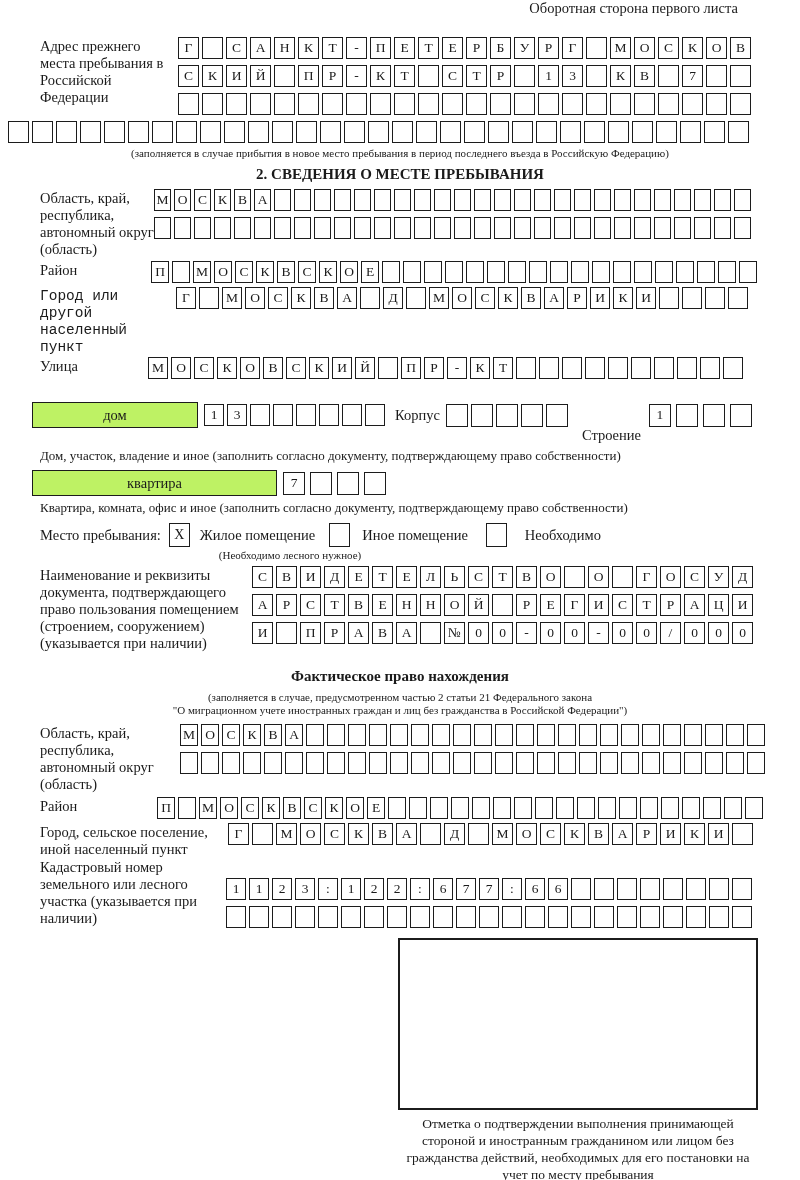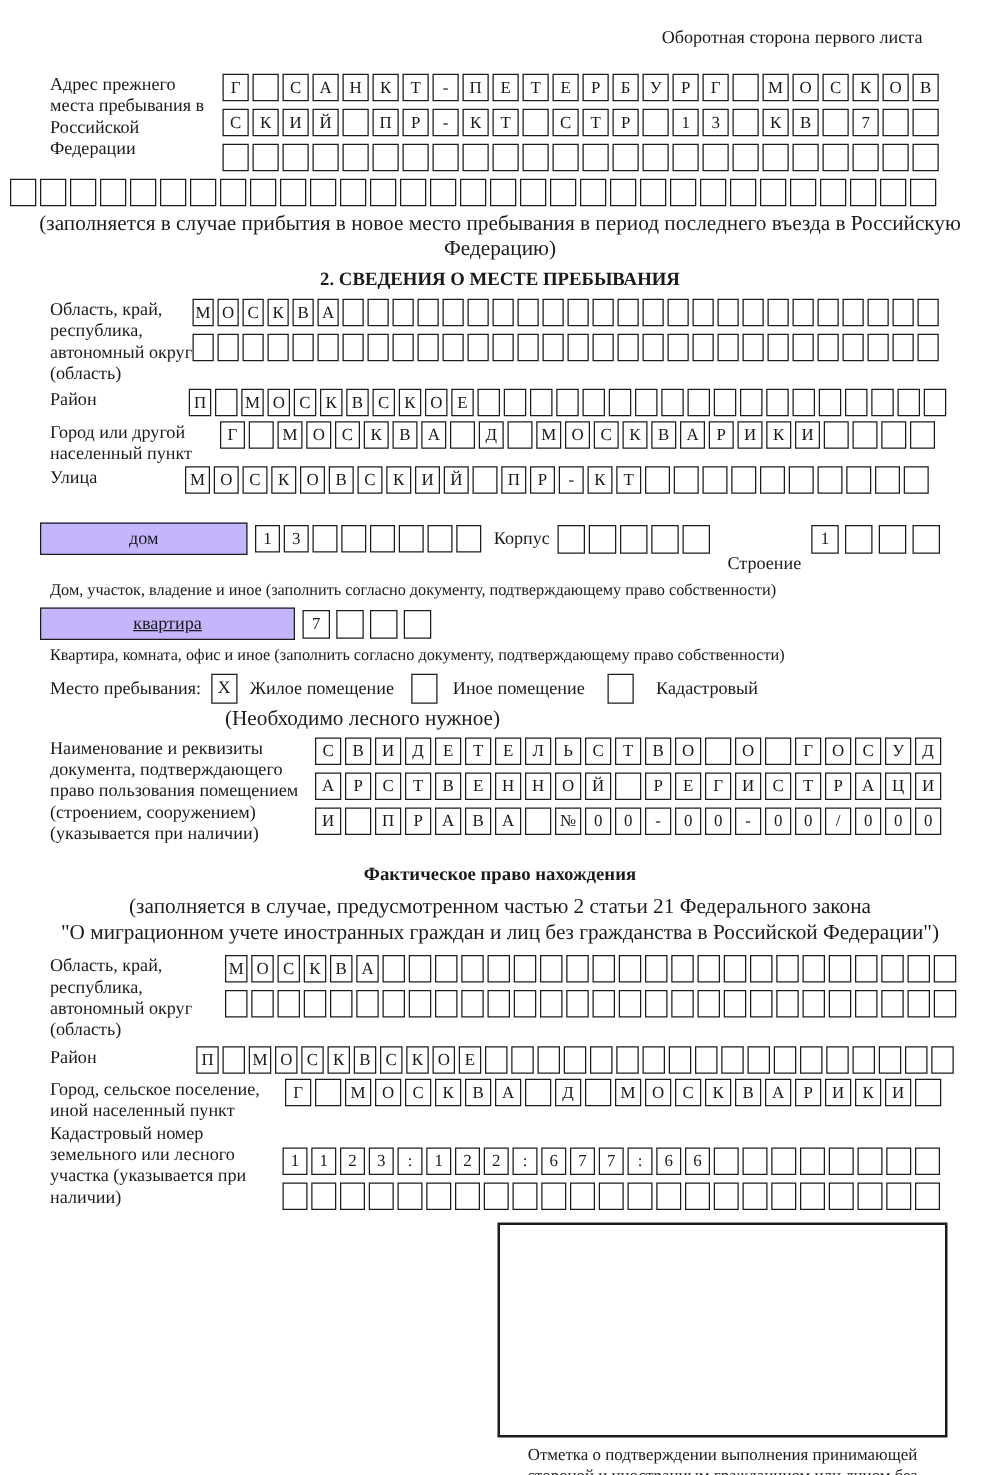--- a/index.html
+++ b/index.html
@@ -1,44 +1,44 @@
 <!DOCTYPE html>
 <html><head>
 <meta charset="utf-8">
 <style>
   * { margin:0; padding:0; box-sizing:border-box; }
   html,body { background:#ffffff; }
   .page {
     width:800px; height:1180px; background:#ffffff; color:#1a1a1a;
     font-family:"Liberation Serif", "DejaVu Serif", serif;
-    font-size:14px; position:relative; overflow:hidden; padding-top:22px;
+    font-size:14px; position:relative; overflow:hidden; 
   }
   .hdr-note { text-align:right; padding-right:62px; font-size:14.5px; }
 
   .field { display:flex; align-items:flex-start; }
   .flabel { flex:0 0 auto; line-height:17px; font-size:14.5px; padding-top:1px; }
   .cellcol { display:flex; flex-direction:column; gap:6px; }
 
   .cells { display:flex; gap:3px; }
   .cell {
     flex:0 0 auto; width:21px; height:22px; border:1.7px solid #1c1c1c;
     background:#fff; text-align:center; line-height:19px; font-size:13.5px;
     font-family:"Liberation Serif", "DejaVu Serif", serif;
   }
   .cw17 .cell { width:17px; }
   .cw18 .cell { width:18px; }
   .cw20 .cell { width:20px; }
   .cw22 .cell { width:22px; height:23px; }
 
-  .caption { text-align:center; font-size:17px; margin-top:4px; }
+  .caption { text-align:center; font-size:11px; margin-top:4px; }
   .sec-title { text-align:center; font-weight:bold; font-size:15px; margin:7px 0 6px 0; }
 
   .bigbox {
     border:1.7px solid #1c1c1c; height:26px; display:flex;
-    align-items:center; justify-content:center; font-size:14.5px; background:#c4b5fd;
+    align-items:center; justify-content:center; font-size:14.5px; background:#bef264;
   }
   .inline-row { display:flex; align-items:center; }
 
   .chk {
     width:21px; height:24px; border:1.7px solid #1c1c1c; background:#fff;
     display:inline-flex; align-items:center; justify-content:center;
     font-size:14px; flex:0 0 auto;
   }
   .leftcap { font-size:13px; margin-top:4px; margin-left:40px; }
 
@@ -271,21 +271,21 @@
         <span class="cell"></span>
         <span class="cell"></span>
         <span class="cell"></span>
         <span class="cell"></span>
         <span class="cell"></span>
         <span class="cell"></span>
       </div>
   </div>
 
   <div class="field" style="margin-left:40px; margin-top:4px;">
-    <div class="flabel" style="width:136px;">Город или другой населенный пункт</div>
+    <div class="flabel" style="width:136px;font-family:Liberation Mono, monospace;">Город или другой населенный пункт</div>
     <div class="cells cw20">
         <span class="cell">Г</span>
         <span class="cell"></span>
         <span class="cell">М</span>
         <span class="cell">О</span>
         <span class="cell">С</span>
         <span class="cell">К</span>
         <span class="cell">В</span>
         <span class="cell">А</span>
         <span class="cell"></span>
@@ -364,38 +364,38 @@
     <div class="cells cw22" style="margin-left:8px; gap:5px;">
         <span class="cell">1</span>
         <span class="cell"></span>
         <span class="cell"></span>
         <span class="cell"></span>
       </div>
   </div>
   <div class="leftcap">Дом, участок, владение и иное (заполнить согласно документу, подтверждающему право собственности)</div>
 
   <div class="inline-row" style="margin-left:32px; margin-top:6px;">
-    <div class="bigbox" style="width:204px;text-decoration:underline;">квартира</div>
+    <div class="bigbox" style="width:245px;">квартира</div>
     <div class="cells cw22" style="margin-left:6px; gap:5px;">
         <span class="cell">7</span>
         <span class="cell"></span>
         <span class="cell"></span>
         <span class="cell"></span>
       </div>
   </div>
   <div class="leftcap">Квартира, комната, офис и иное (заполнить согласно документу, подтверждающему право собственности)</div>
 
   <div class="inline-row" style="margin-left:40px; margin-top:7px;">
     <div class="flabel">Место пребывания:</div>
     <span class="chk" style="margin-left:8px;">X</span>
     <div class="flabel" style="margin-left:10px;">Жилое помещение</div>
     <span class="chk" style="margin-left:14px;"></span>
     <div class="flabel" style="margin-left:12px;">Иное помещение</div>
     <span class="chk" style="margin-left:18px;"></span>
-    <div class="flabel" style="margin-left:18px;">Кадастровый</div>
+    <div class="flabel" style="margin-left:18px;">Необходимо</div>
   </div>
   <div class="caption" style="margin-top:2px; margin-right:220px;">(Необходимо лесного нужное)</div>
 
   <div class="field" style="margin-left:40px; margin-top:5px;">
     <div class="flabel" style="width:212px;">Наименование и реквизиты документа, подтверждающего право пользования помещением (строением, сооружением) (указывается при наличии)</div>
     <div class="cellcol">
       <div class="cells">
           <span class="cell">С</span>
           <span class="cell">В</span>
           <span class="cell">И</span>

